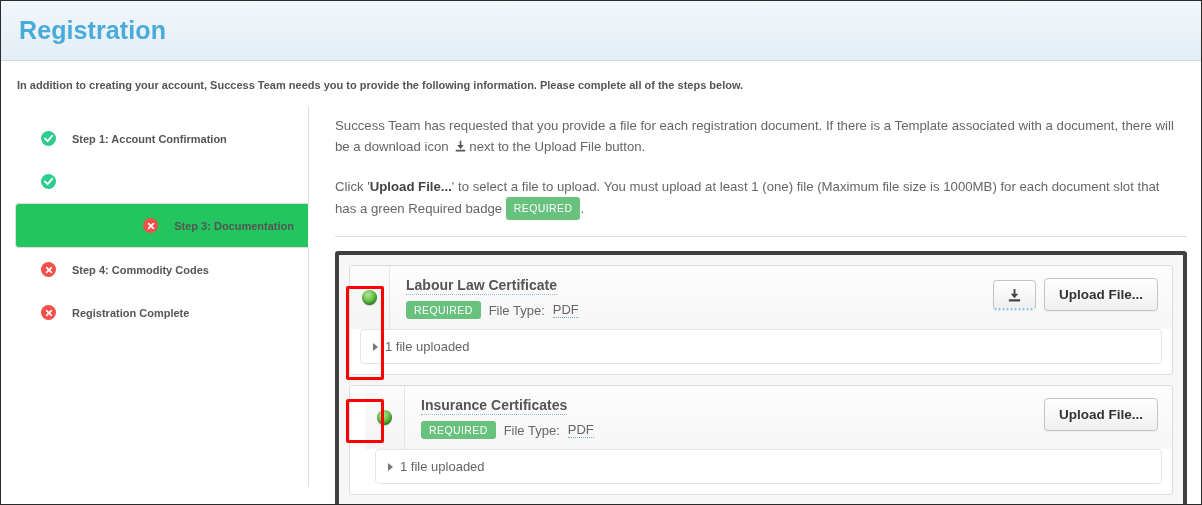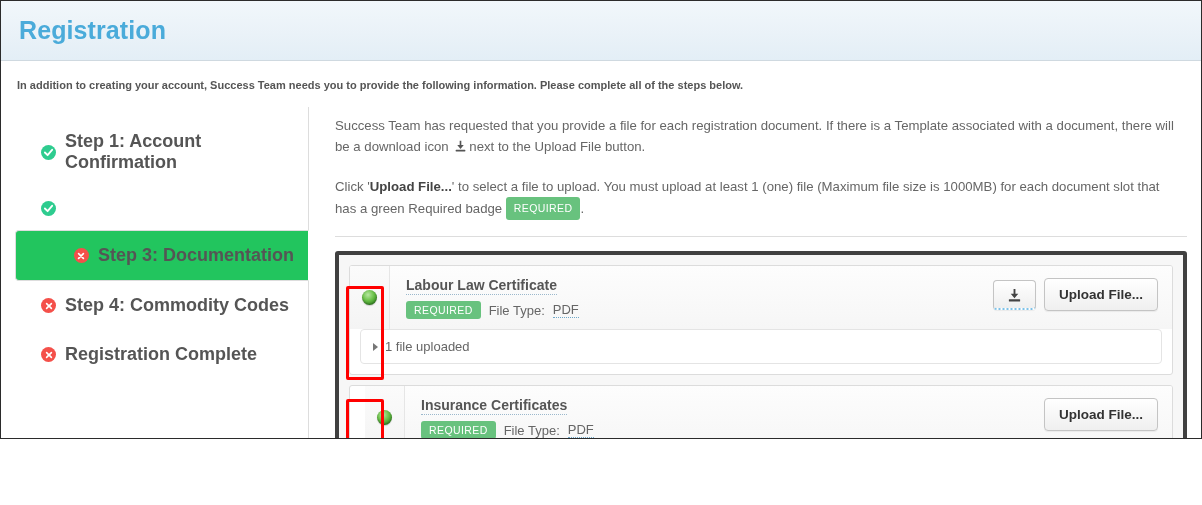--- a/index.html
+++ b/index.html
@@ -3,21 +3,21 @@
 <meta charset="utf-8">
 <style>
   * { box-sizing: border-box; }
   html, body {
     margin: 0; padding: 0;
     background: #ffffff;
     font-family: "Liberation Sans", sans-serif;
   }
   .page {
     position: relative;
-    width: 1202px; height: 439px;
+    width: 1202px; height: 505px;
     overflow: hidden;
     border: 1px solid #2b2b2b;
     background: #ffffff;
   }
 
   
   .app-header {
     height: 60px;
     background: linear-gradient(to bottom, #f1f7fb 0%, #eaf2f8 55%, #e3eef6 100%);
     border-bottom: 1px solid #cfd9e0;
@@ -52,23 +52,23 @@
   .sidebar {
     width: 294px;
     flex: 0 0 294px;
     border-right: 1px solid #dddddd;
     position: relative;
     padding-top: 10px;
   }
   .step {
     display: flex;
     align-items: center;
-    gap: 9px;
+    gap: 16px;
     padding: 14px 14px 14px 26px;
-    font-size: 18px;
+    font-size: 11px;
     font-weight: bold;
     color: #555555;
     cursor: pointer;
     position: relative;
     background: transparent;
   }
   .step.active {
     background: #22c55e;
     border: 1px solid #dddddd;
     border-right: 1px solid #ffffff;

